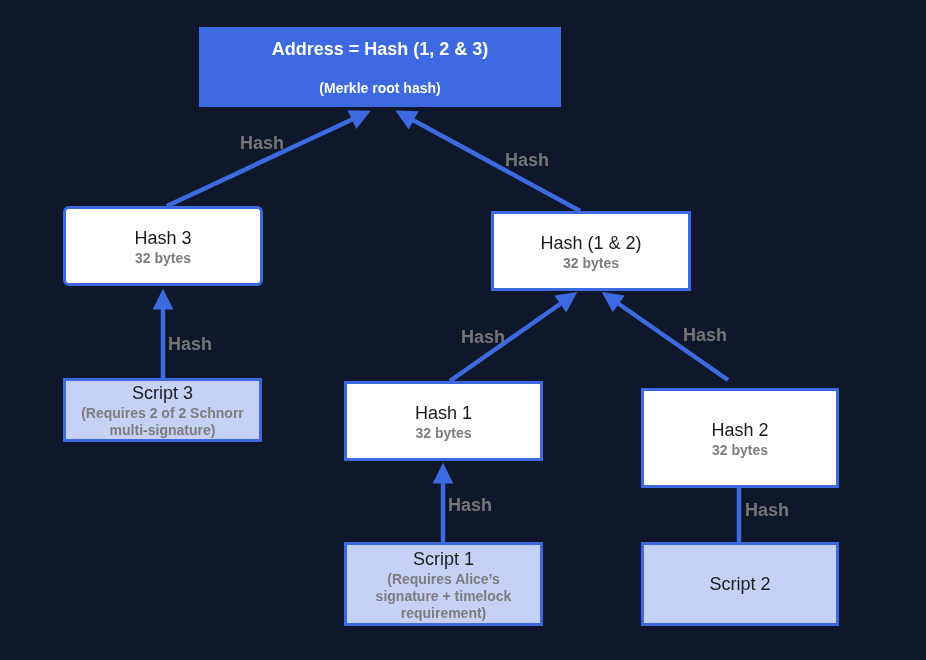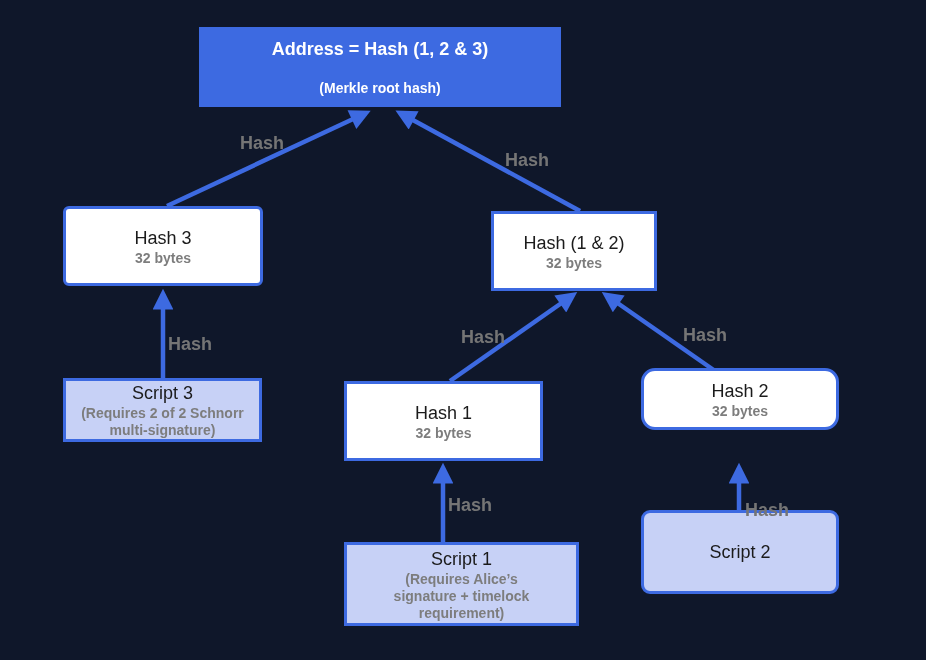--- a/index.html
+++ b/index.html
@@ -77,26 +77,26 @@
     position: absolute;
     font-size: 18px;
     line-height: 15px;
     color: var(--edge-label-text);
     font-weight: 700;
     white-space: nowrap;
   }
   
   .pos-root    { left: 199px; top: 27px;  width: 362px; height: 80px; }
   .pos-hash3   { left: 63px;  top: 206px; width: 200px; height: 80px; border-radius: 6px; }
-  .pos-hash12  { left: 491px; top: 211px; width: 166px; height: 80px; }
+  .pos-hash12  { left: 491px; top: 211px; width: 200px; height: 80px; }
   .pos-hash1   { left: 344px; top: 381px; width: 199px; height: 80px; }
-  .pos-hash2   { left: 641px; top: 368px; width: 198px; height: 62px; border-radius: 14px; }
+  .pos-hash2   { left: 641px; top: 388px; width: 198px; height: 100px; }
   .pos-script3 { left: 63px;  top: 378px; width: 199px; height: 64px; }
-  .pos-script1 { left: 344px; top: 542px; width: 235px; height: 84px; }
-  .pos-script2 { left: 641px; top: 510px; width: 198px; height: 84px; border-radius: 9px; }
+  .pos-script1 { left: 344px; top: 542px; width: 199px; height: 84px; }
+  .pos-script2 { left: 641px; top: 542px; width: 198px; height: 84px; }
   
   .lbl-0 { left: 240px; top: 136px; }
   .lbl-1 { left: 505px; top: 153px; }
   .lbl-2 { left: 461px; top: 330px; }
   .lbl-3 { left: 683px; top: 328px; }
   .lbl-4 { left: 168px; top: 337px; }
   .lbl-5 { left: 448px; top: 498px; }
   .lbl-6 { left: 745px; top: 503px; }
 </style>
 </head>

